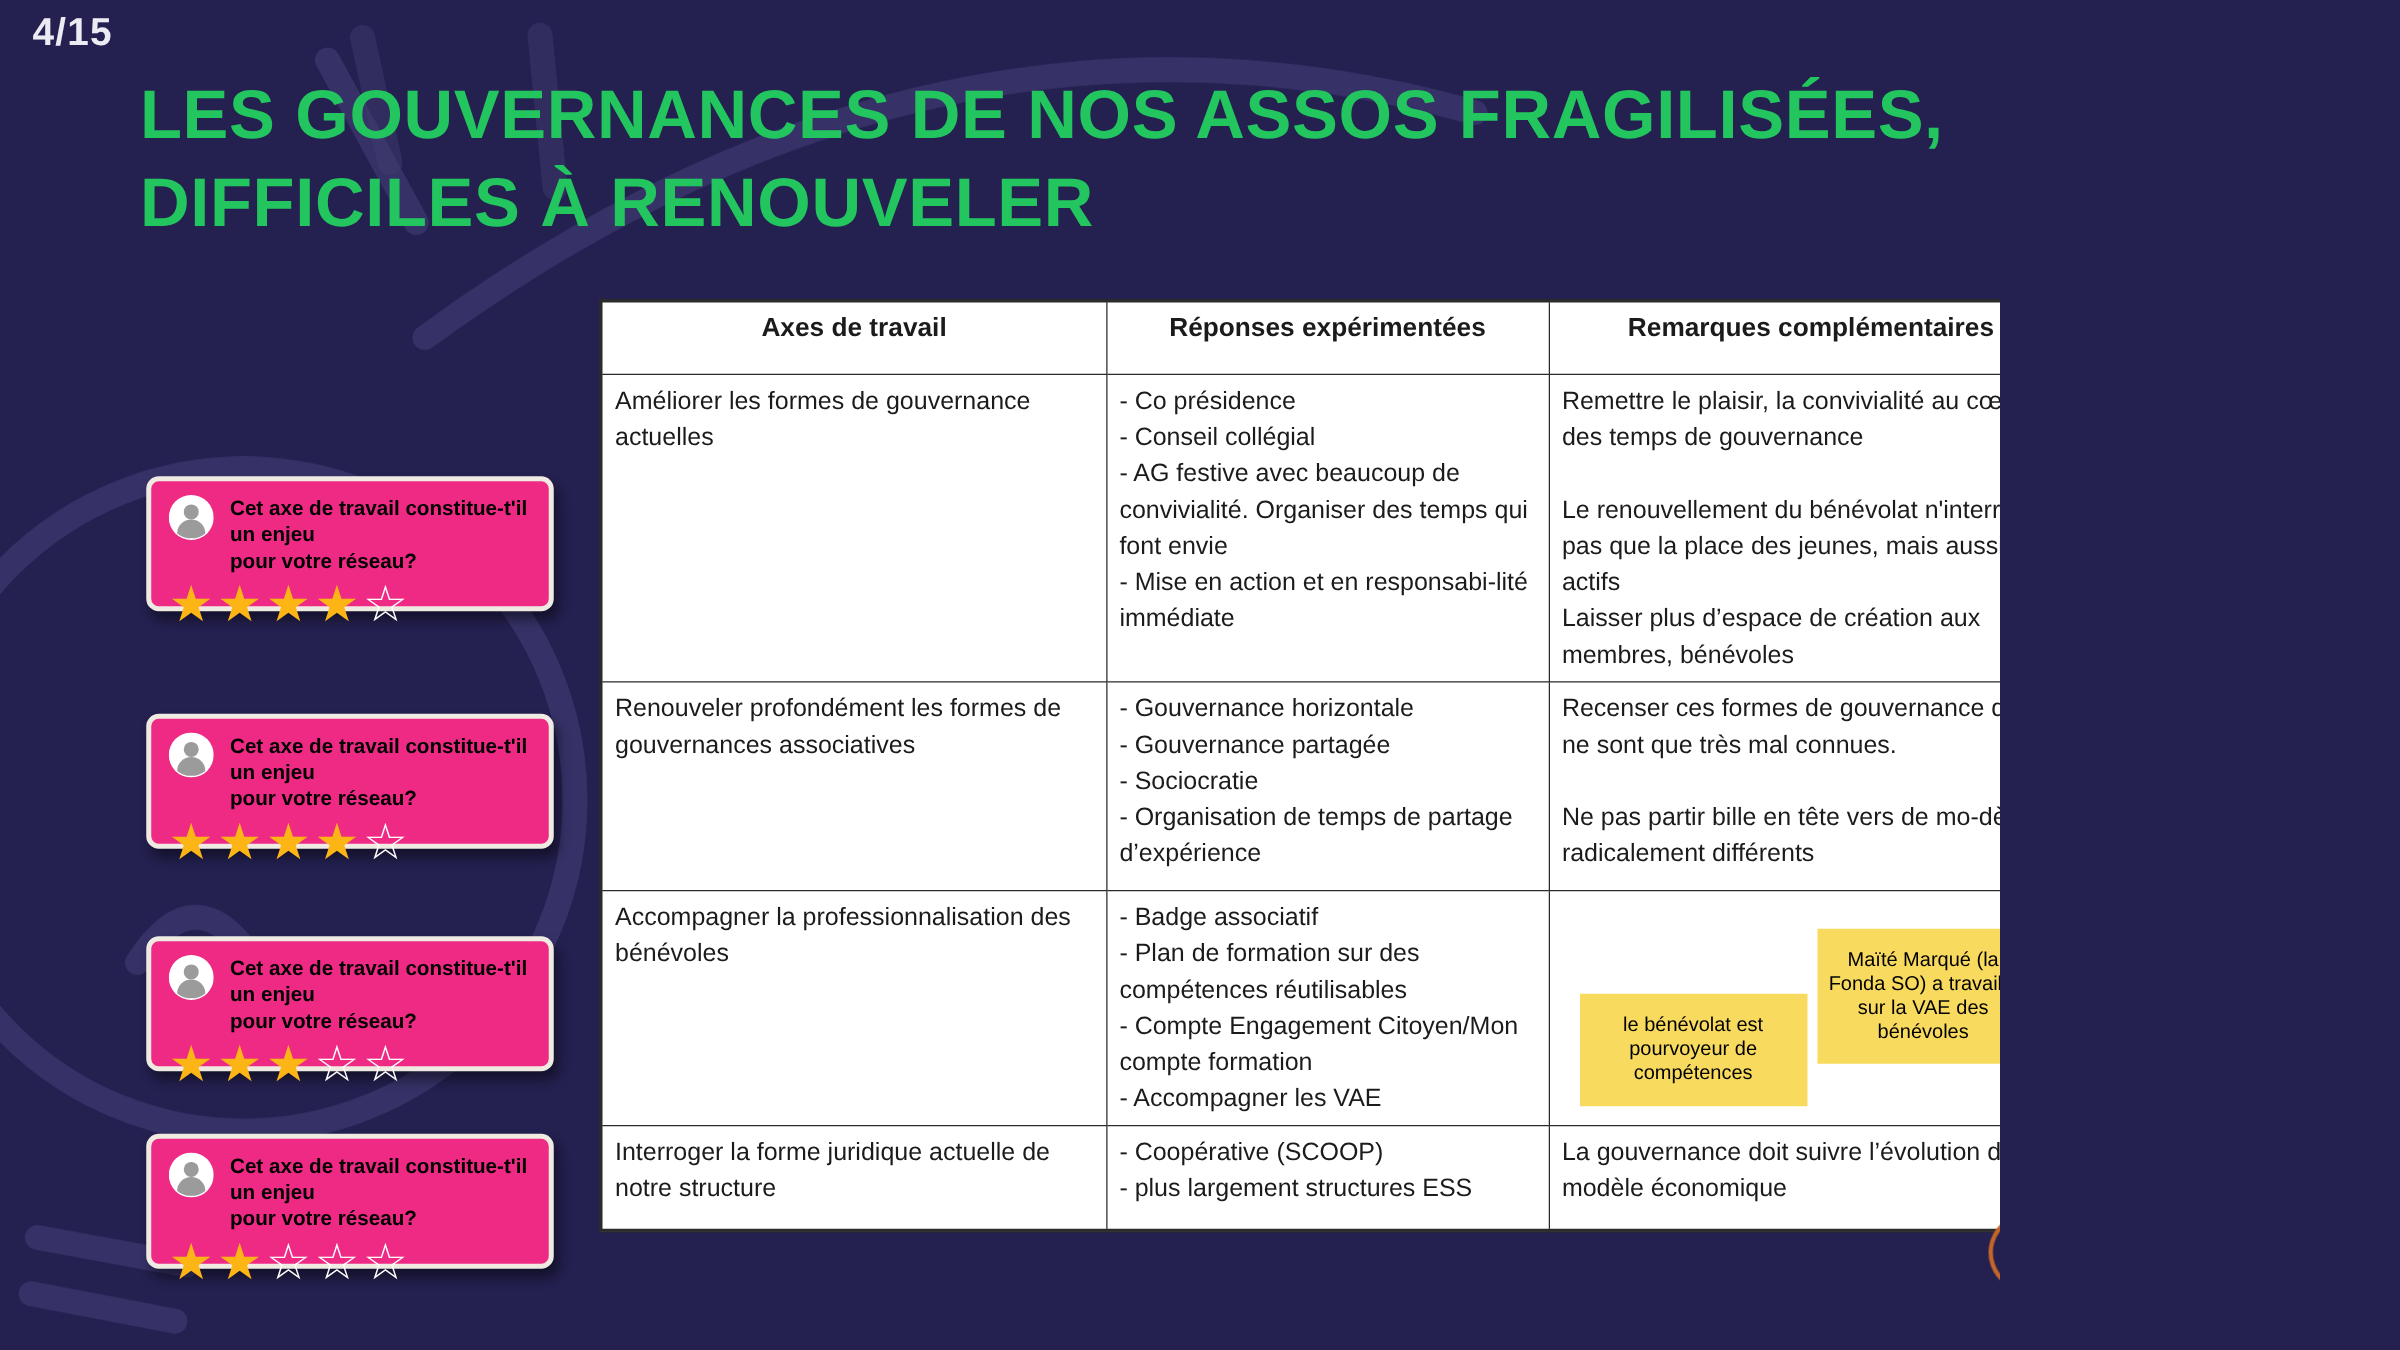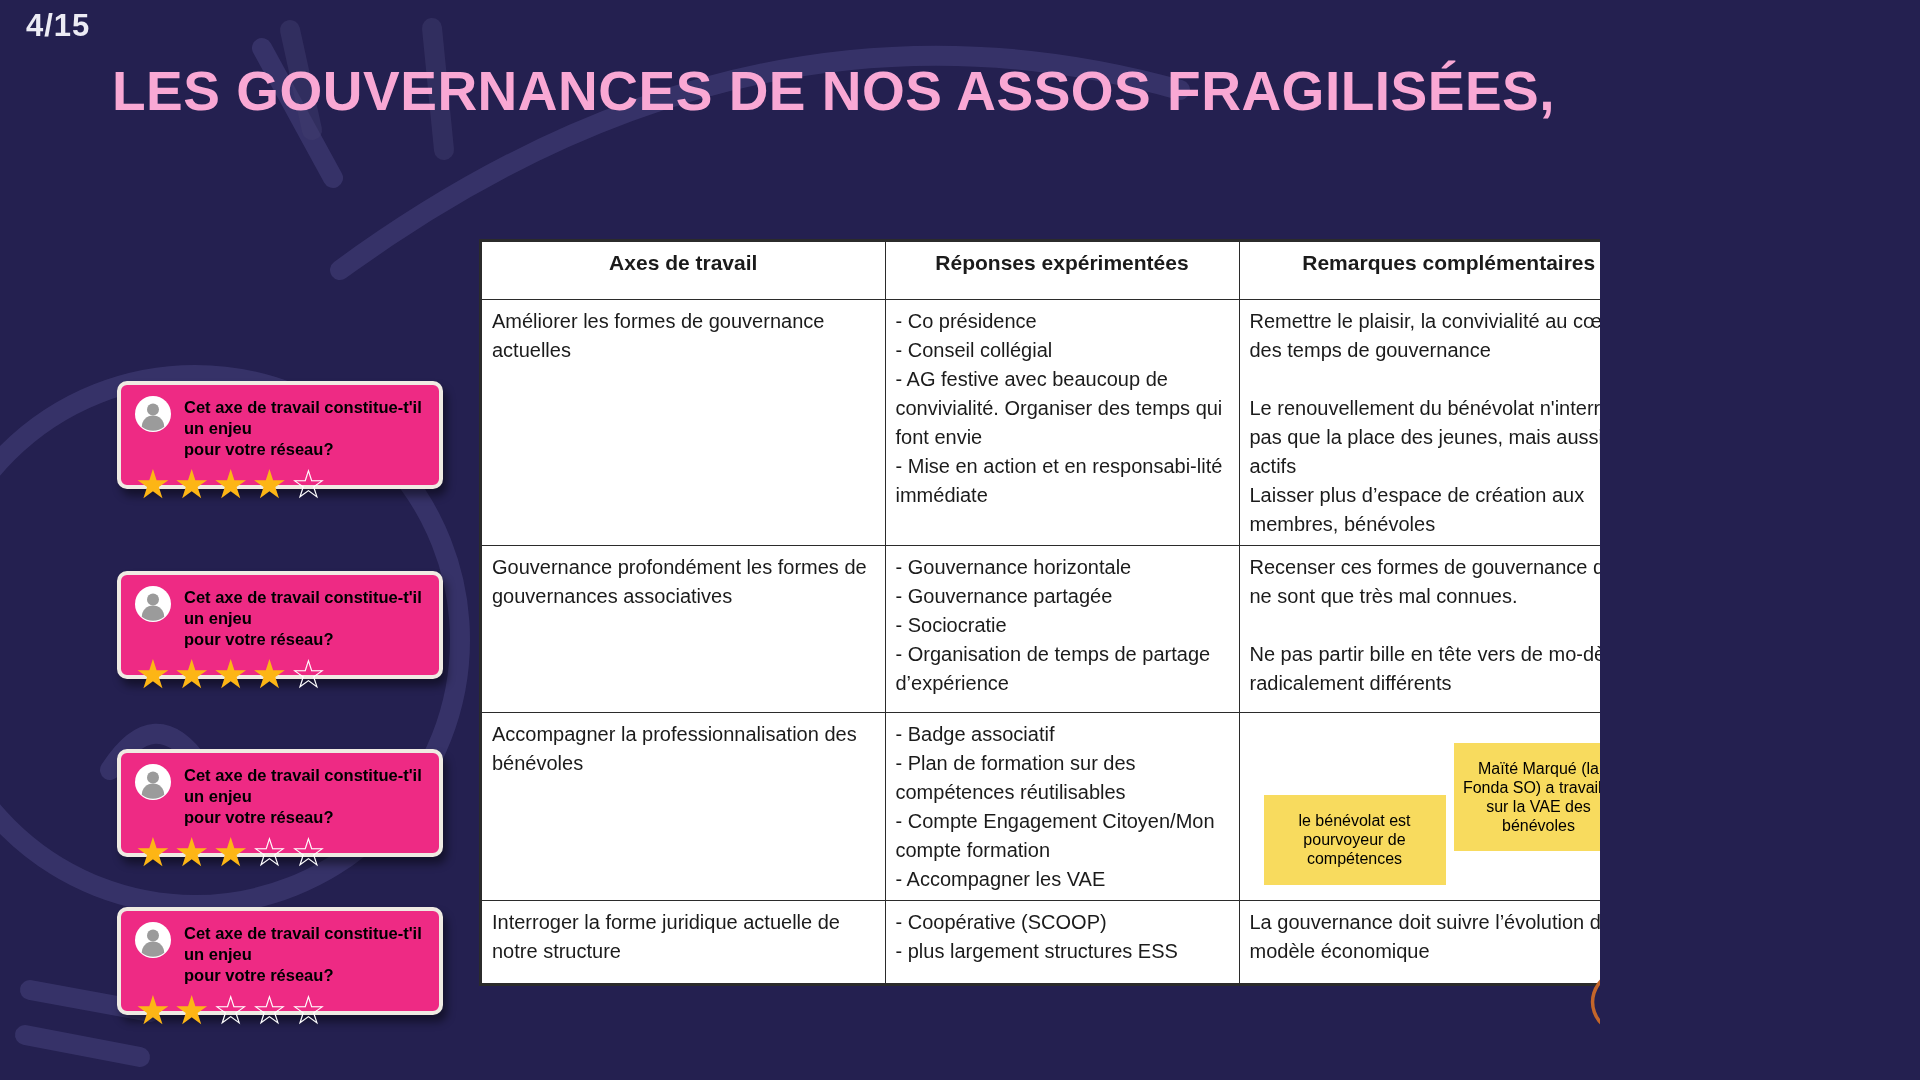--- a/index.html
+++ b/index.html
@@ -2,21 +2,21 @@
 <html><head>
 <meta charset="utf-8">
 <style>
   html,body{margin:0;padding:0;background:#242050;}
   .slide{position:relative;width:1600px;height:1080px;background:#242050;overflow:hidden;
          font-family:"Liberation Sans",sans-serif;}
   .doodle{position:absolute;left:0;top:0;z-index:0;}
   
   .page-num{position:absolute;left:26px;top:8px;font-size:31px;font-weight:bold;color:#ecebf4;z-index:2;letter-spacing:1px;}
   
-  .title{position:absolute;left:112px;top:56px;margin:0;color:#f9a8d4;font-weight:bold;
+  .title{position:absolute;left:112px;top:56px;margin:0;color:#22c55e;font-weight:bold;
          font-size:55px;line-height:71px;letter-spacing:.5px;z-index:2;}
   .subtitle{position:absolute;left:113px;top:224px;color:#f7941d;font-weight:bold;
             font-size:39px;letter-spacing:1px;z-index:2;}
   
   .card{position:absolute;left:117px;width:326px;height:108px;z-index:2;
         background:#ee2a84;border:4px solid #efebe3;border-radius:10px;
         box-shadow:4px 7px 9px rgba(0,0,0,.45);box-sizing:border-box;padding:11px 14px 6px 14px;}
   .card1{top:381px}.card2{top:571px}.card3{top:749px}.card4{top:907px}
   .card-head{display:flex;align-items:flex-start;}
   .avatar{width:36px;height:36px;flex:0 0 36px;margin-right:13px;}
@@ -59,20 +59,21 @@
       <path d="M 110 770 q 45 -70 90 -5 q 45 65 90 0"></path>
       <line x1="30" y1="990" x2="150" y2="1012"></line>
       <line x1="25" y1="1035" x2="140" y2="1057"></line>
     </g>
   </svg>
 
   <div class="page-num">4/15</div>
 
   <h1 class="title">
     <div>LES GOUVERNANCES DE NOS ASSOS FRAGILISÉES,</div>
+    <div>DIFFICILES À RENOUVELER</div>
   </h1>
 
   <div class="card card1">
     <div class="card-head">
       <span class="avatar">
         <svg viewBox="0 0 24 24" width="36" height="36">
             <circle cx="12" cy="12" r="12" fill="#ffffff"></circle>
             <circle cx="12" cy="9" r="4" fill="#9b9b9b"></circle>
             <path d="M 4.5 20.5 a 7.5 7.5 0 0 1 15 0 a 12 12 0 0 1 -15 0 z" fill="#9b9b9b"></path>
           </svg>
@@ -145,21 +146,21 @@
       <td>- Co présidence
 - Conseil collégial
 - AG festive avec beaucoup de convivialité. Organiser des temps qui font envie
 - Mise en action et en responsabi-lité immédiate</td>
       <td>Remettre le plaisir, la convivialité au cœur des temps de gouvernance
 
 Le renouvellement du bénévolat n'interroge pas que la place des jeunes, mais aussi des actifs
 Laisser plus d’espace de création aux membres, bénévoles</td>
     </tr>
     <tr class="r2">
-      <td>Gouvernance profondément les formes de gouvernances associatives</td>
+      <td>Renouveler profondément les formes de gouvernances associatives</td>
       <td>- Gouvernance horizontale
 - Gouvernance partagée
 - Sociocratie
 - Organisation de temps de partage d’expérience</td>
       <td>Recenser ces formes de gouvernance qui ne sont que très mal connues.
 
 Ne pas partir bille en tête vers de mo-dèle radicalement différents</td>
     </tr>
     <tr class="r3">
       <td>Accompagner la professionnalisation des bénévoles</td>

